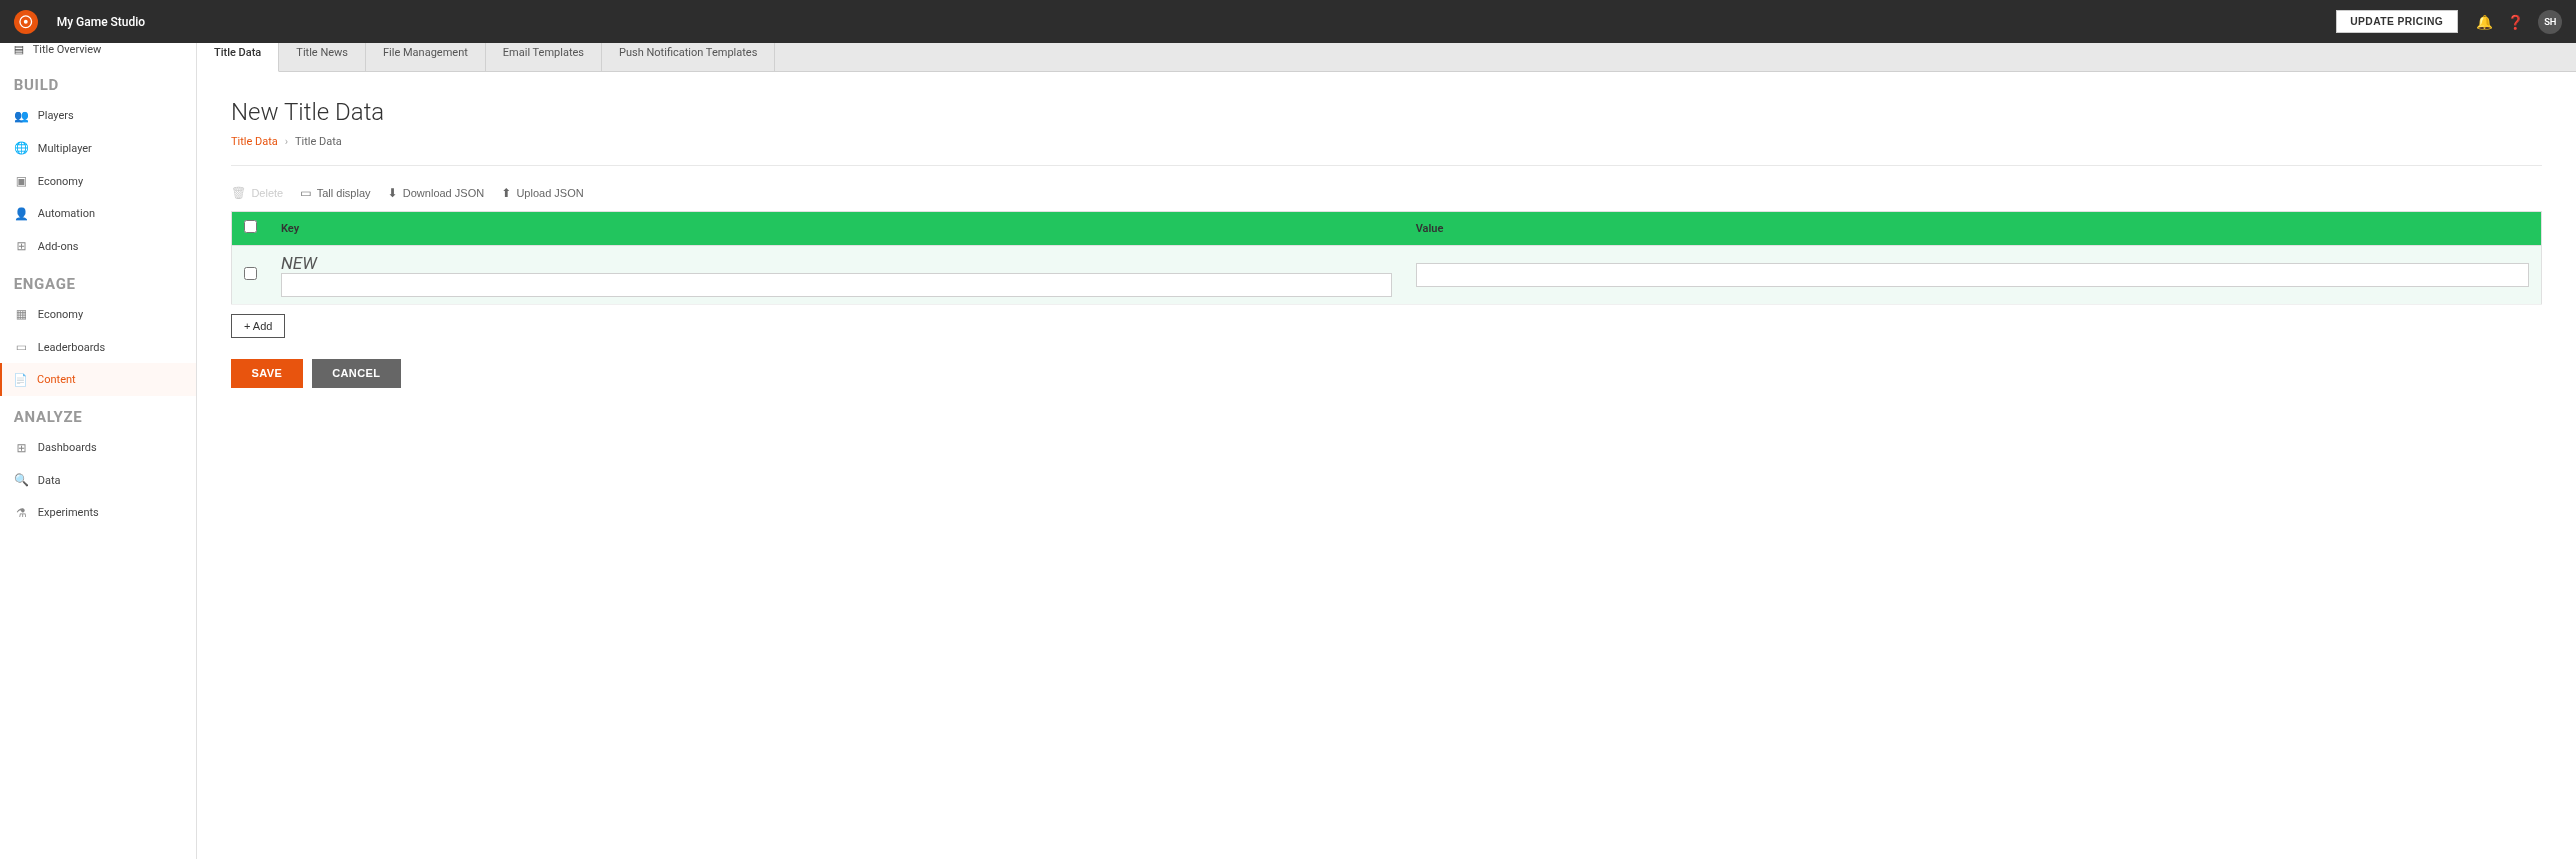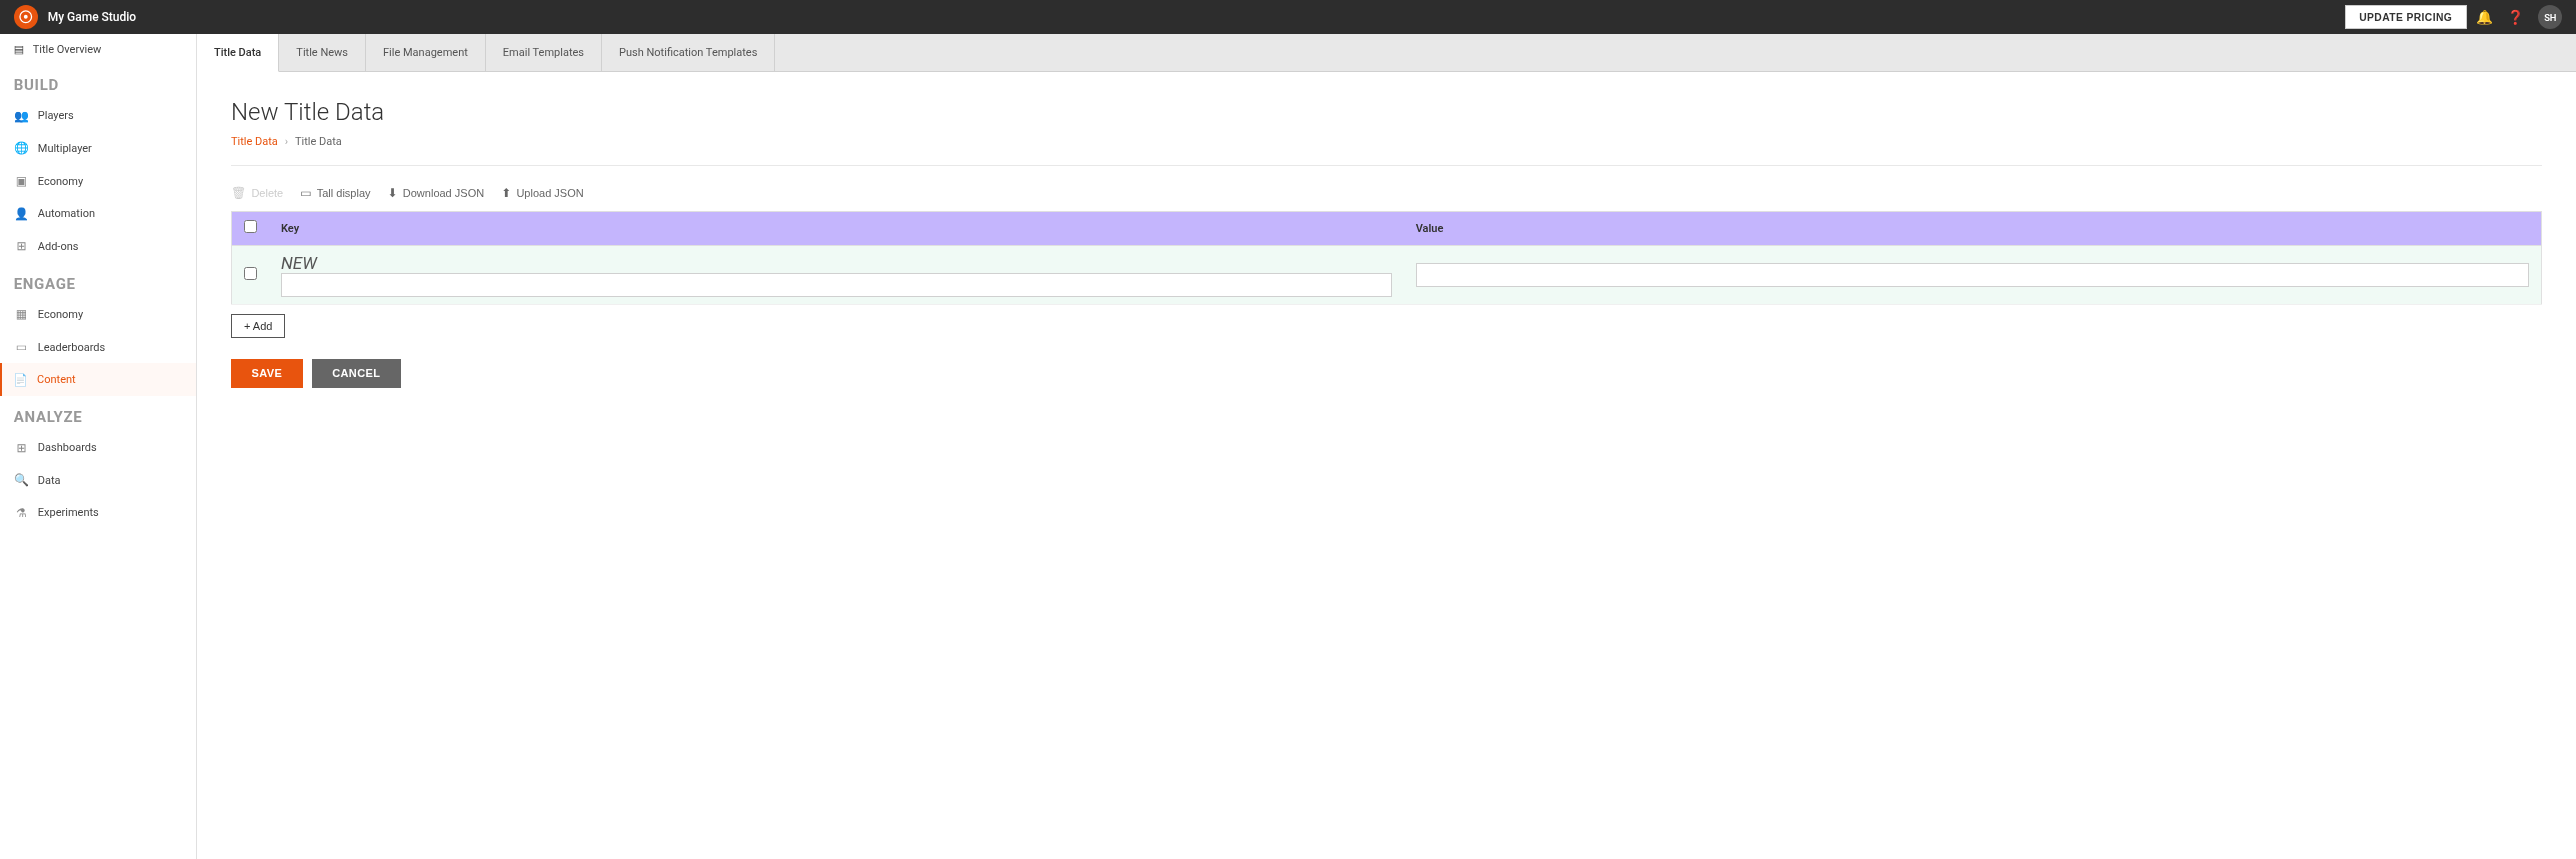--- a/index.html
+++ b/index.html
@@ -1,25 +1,25 @@
 <!DOCTYPE html>
 <html style="font-size:13.7px"><head>
   <meta charset="utf-8">
   <style>
     * { box-sizing: border-box; margin: 0; padding: 0; }
     body { font-family: -apple-system, BlinkMacSystemFont, 'Segoe UI', Roboto, sans-serif; font-size: 12px; background: #f5f5f5; height: 100vh; overflow: hidden; }
 
     
     .top-nav {
       background: #2d2d2d;
-      height: 34px;
+      height: 43px;
       display: flex;
       align-items: center;
       padding: 0 13.7px;
-      gap: 10px;
+      gap: 19px;
       position: fixed;
       top: 0; left: 0; right: 0;
       z-index: 100;
     }
     .top-nav-logo {
       width: 24px; height: 24px;
       background: #e8540e;
       border-radius: 50%;
       display: flex; align-items: center; justify-content: center;
       flex-shrink: 0;
@@ -222,21 +222,21 @@
     .toolbar-btn.disabled { color: #ccc; cursor: default; }
     .toolbar-btn .btn-icon { font-size: 12px; }
 
     
     .kv-table {
       width: 100%;
       border-collapse: collapse;
       border: 0.9px solid #e0e0e0;
     }
     .kv-table th {
-      background: #c4b5fd;
+      background: #22c55e;
       text-align: left;
       padding: 8.6px 12px;
       font-size: 11px;
       font-weight: 600;
       color: #333;
       border-bottom: 0.9px solid #e0e0e0;
     }
     .kv-table td {
       padding: 6.9px 12px;
       border-bottom: 0.9px solid #f0f0f0;

